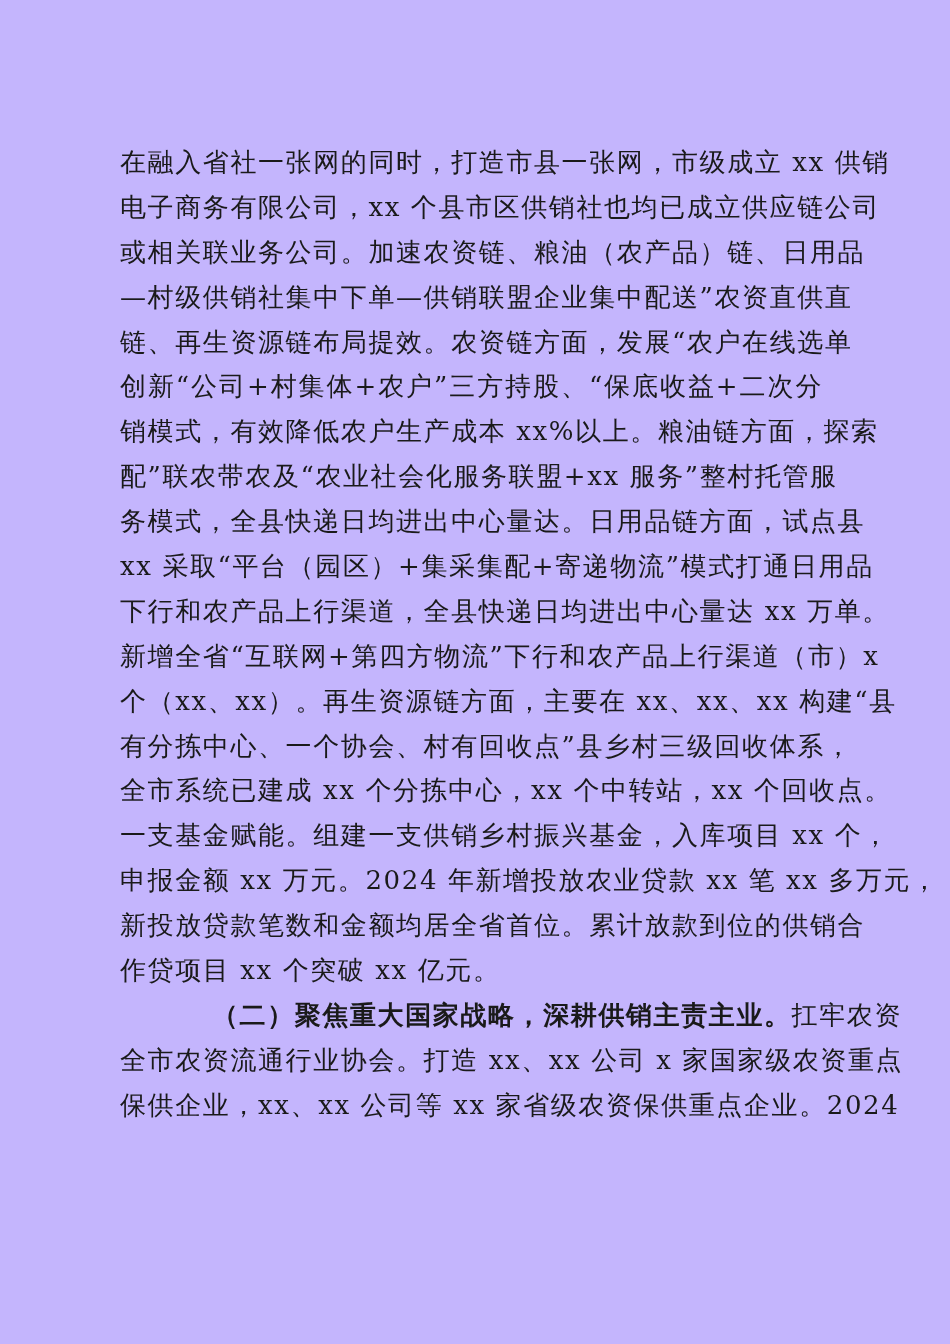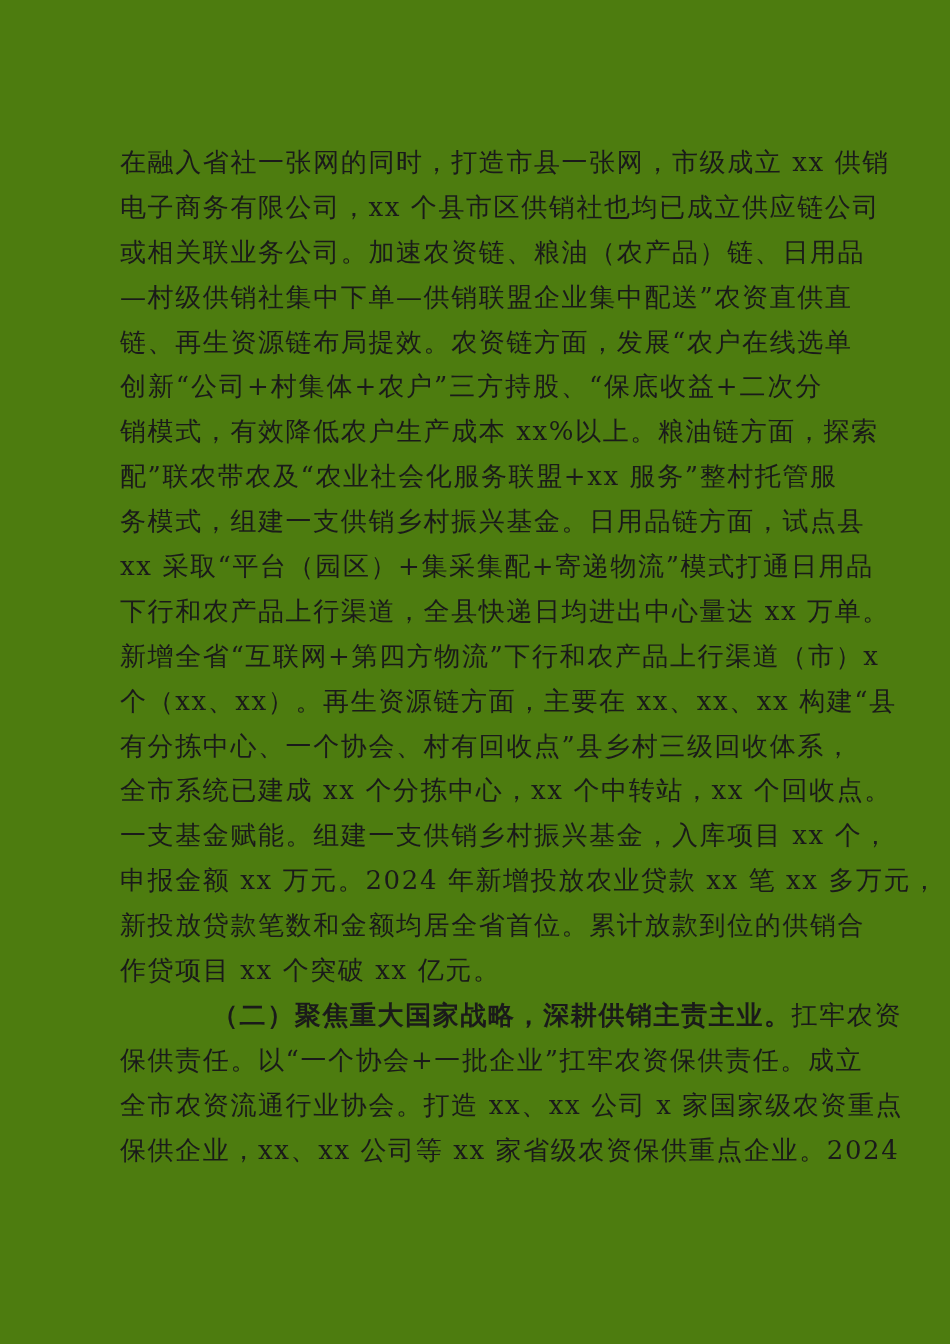--- a/index.html
+++ b/index.html
@@ -12,21 +12,21 @@
     height: 1344px;
     position: relative;
     overflow: hidden;
   }
   .page {
     position: absolute;
     left: 0;
     top: 0;
     width: 950px;
     height: 1344px;
-    background: #4d7c0f;
+    background: #c4b5fd;
   }
   .text-body {
     position: absolute;
     left: 120px;
     top: 140px;
     width: 703px;
     font-family: "DejaVu Serif", "Liberation Serif", serif;
     font-size: 26px;
     line-height: 44.9px;
     color: #1a1a1a;
@@ -62,34 +62,33 @@
 
     <div class="para">
       <span class="line">在融入省社一张网的同时，打造市县一张网，市级成立 xx 供销</span>
       <span class="line">电子商务有限公司，xx 个县市区供销社也均已成立供应链公司</span>
       <span class="line">或相关联业务公司。加速农资链、粮油（农产品）链、日用品</span>
       <span class="line">—村级供销社集中下单—供销联盟企业集中配送”农资直供直</span>
       <span class="line">链、再生资源链布局提效。农资链方面，发展“农户在线选单</span>
       <span class="line">创新“公司+村集体+农户”三方持股、“保底收益+二次分</span>
       <span class="line">销模式，有效降低农户生产成本 xx%以上。粮油链方面，探索</span>
       <span class="line">配”联农带农及“农业社会化服务联盟+xx 服务”整村托管服</span>
-      <span class="line">务模式，组建一支供销乡村振兴基金。日用品链方面，试点县</span>
+      <span class="line">务模式，全县快递日均进出中心量达。日用品链方面，试点县</span>
       <span class="line">xx 采取“平台（园区）+集采集配+寄递物流”模式打通日用品</span>
       <span class="line">下行和农产品上行渠道，全县快递日均进出中心量达 xx 万单。</span>
       <span class="line">新增全省“互联网+第四方物流”下行和农产品上行渠道（市）x</span>
       <span class="line">个（xx、xx）。再生资源链方面，主要在 xx、xx、xx 构建“县</span>
       <span class="line">有分拣中心、一个协会、村有回收点”县乡村三级回收体系，</span>
       <span class="line">全市系统已建成 xx 个分拣中心，xx 个中转站，xx 个回收点。</span>
       <span class="line">一支基金赋能。组建一支供销乡村振兴基金，入库项目 xx 个，</span>
       <span class="line">申报金额 xx 万元。2024 年新增投放农业贷款 xx 笔 xx 多万元，</span>
       <span class="line">新投放贷款笔数和金额均居全省首位。累计放款到位的供销合</span>
       <span class="line last">作贷项目 xx 个突破 xx 亿元。</span>
     </div>
 
     <div class="para">
       <span class="line indent"><span class="bold">（二）聚焦重大国家战略，深耕供销主责主业。</span><span>扛牢农资</span></span>
-      <span class="line">保供责任。以“一个协会+一批企业”扛牢农资保供责任。成立</span>
       <span class="line">全市农资流通行业协会。打造 xx、xx 公司 x 家国家级农资重点</span>
       <span class="line">保供企业，xx、xx 公司等 xx 家省级农资保供重点企业。2024</span>
     </div>
 
   </div>
 </div>
 
 </body></html>

